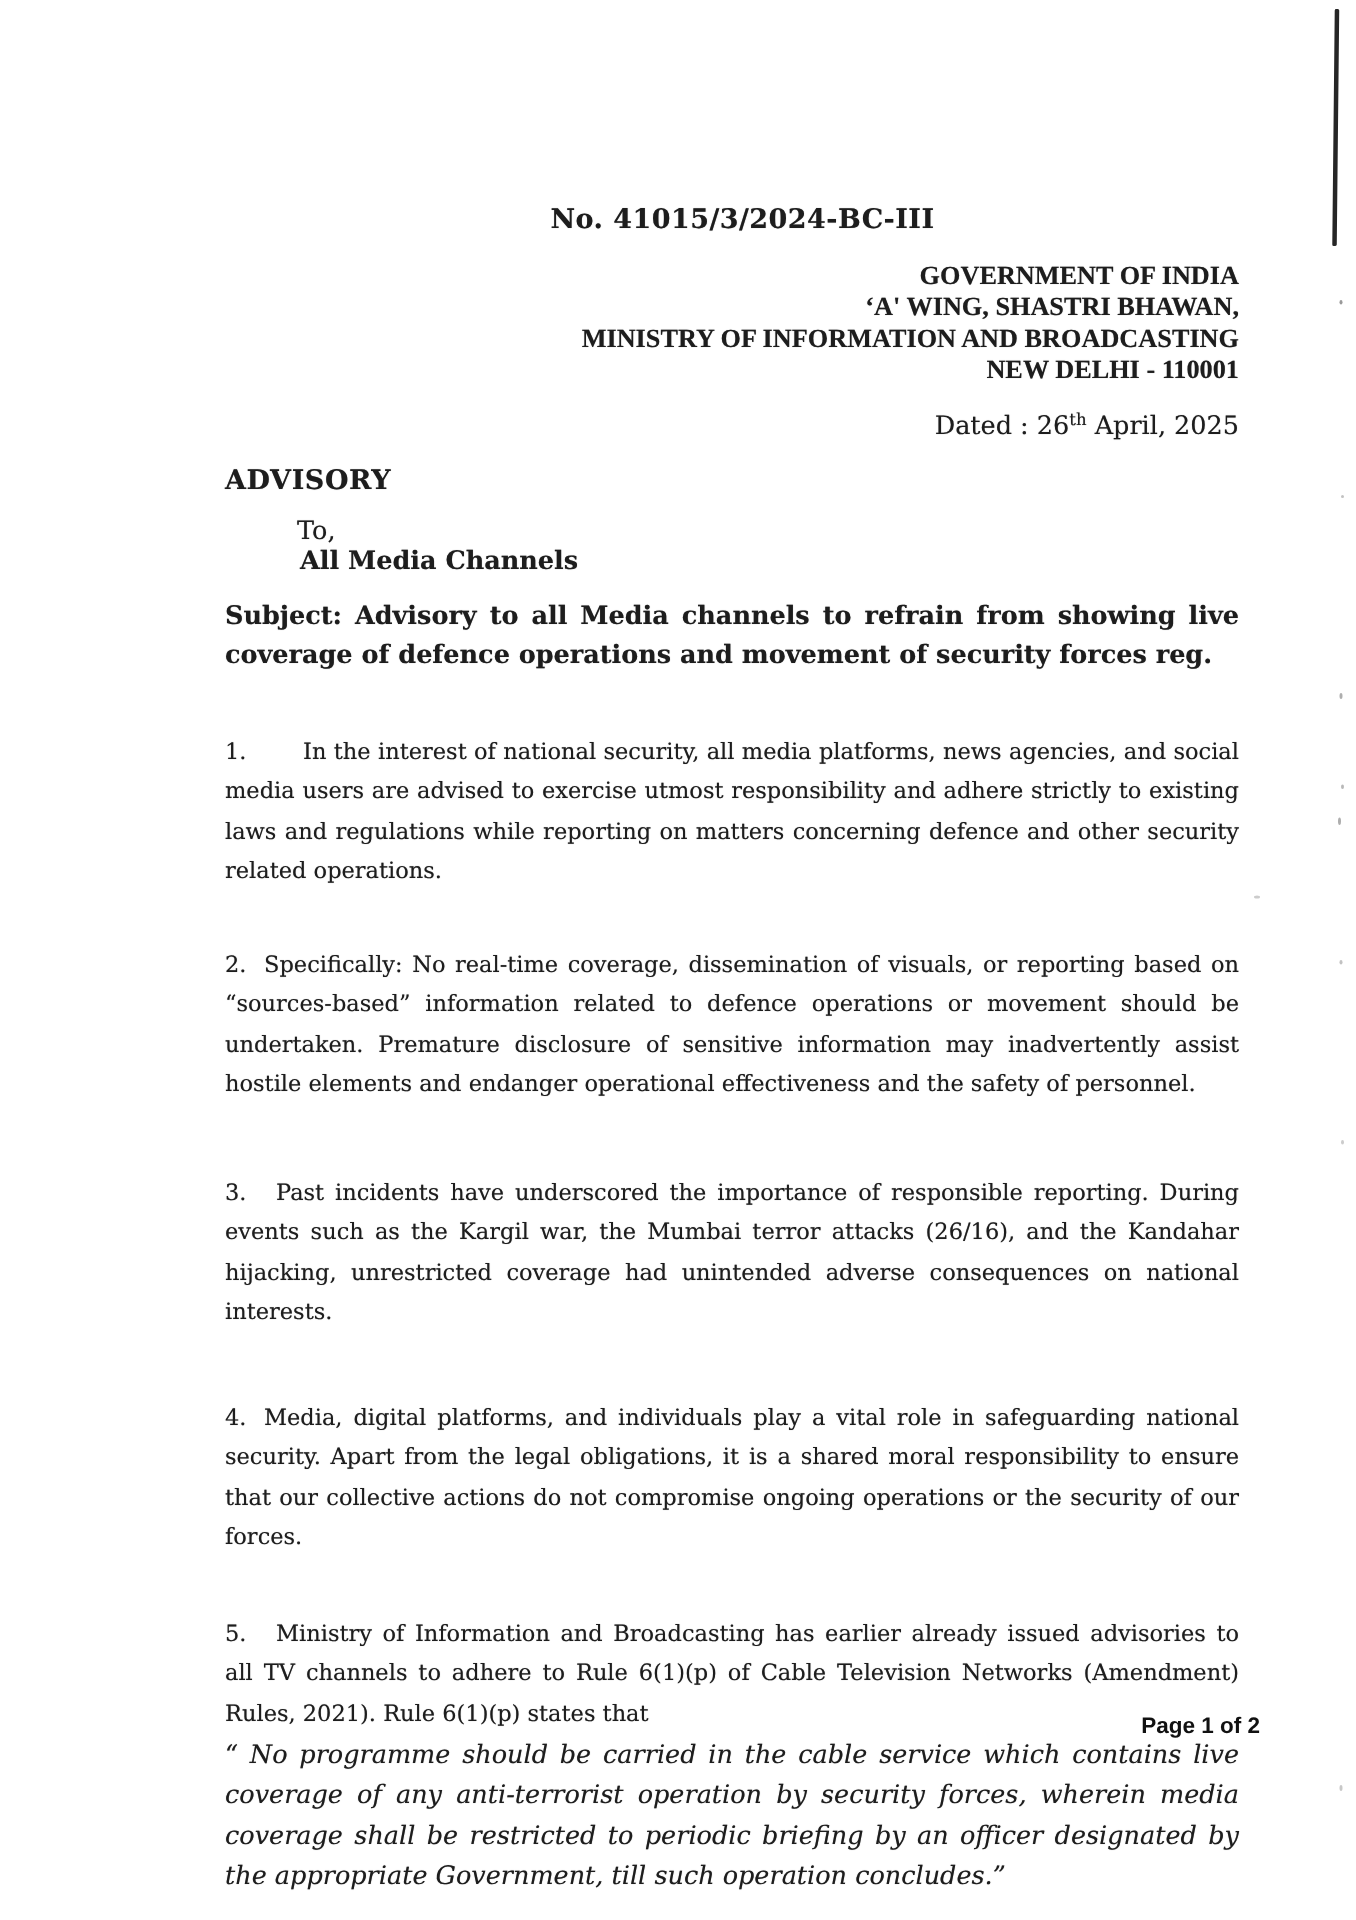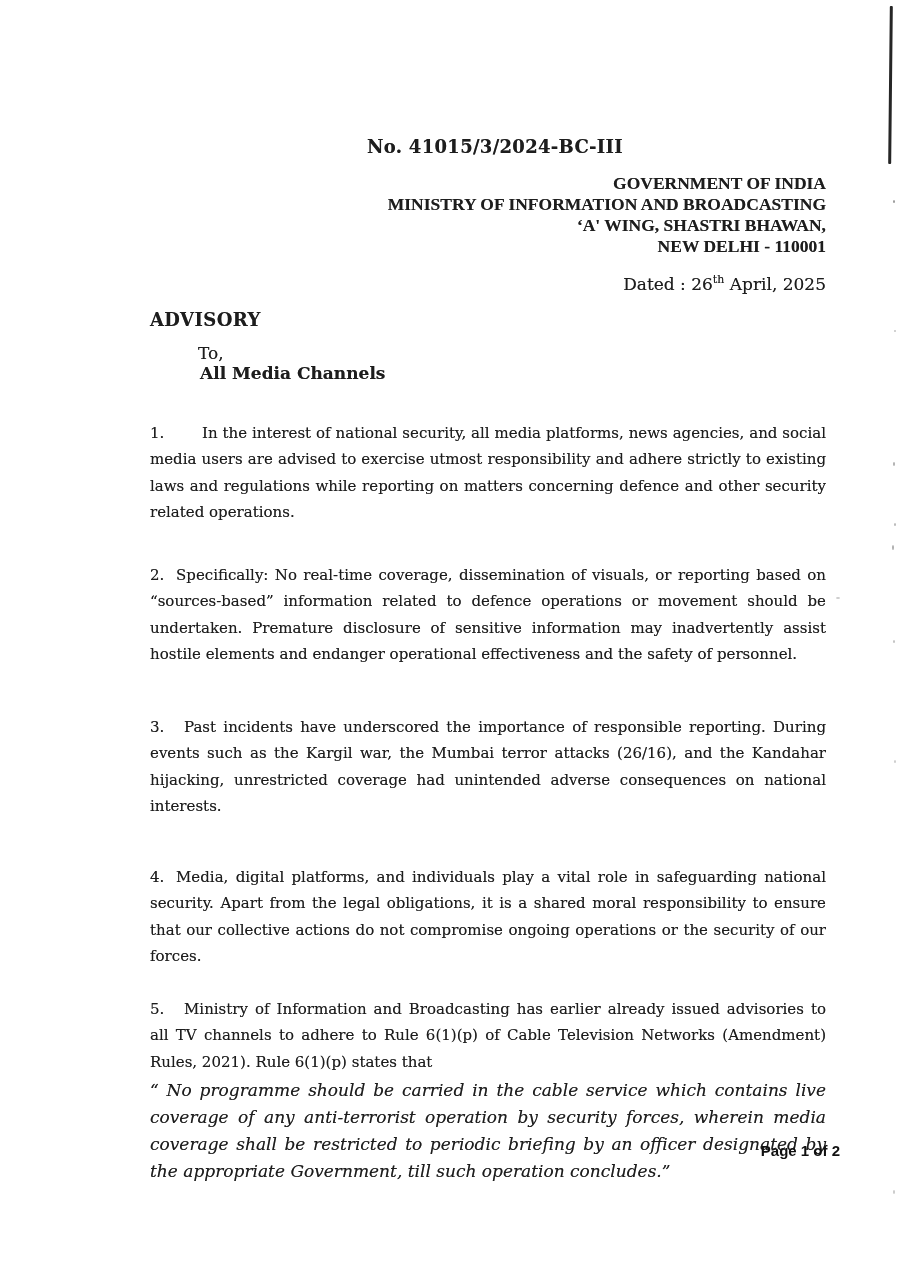--- a/index.html
+++ b/index.html
@@ -33,21 +33,21 @@
     text-align:justify;margin-top:14px;
   }
   .para{
     font-size:15px;line-height:26.5px;text-align:justify;
   }
   .pnum{ display:inline-block; }
   .para.p0{ margin-top:37px; } .para.p0 .pnum{ width:52px; }
   .para.p1{ margin-top:36px; } .para.p1 .pnum{ width:26px; }
   .para.p2{ margin-top:46px; } .para.p2 .pnum{ width:34px; }
   .para.p3{ margin-top:44px; } .para.p3 .pnum{ width:26px; }
-  .para.p4{ margin-top:26px; } .para.p4 .pnum{ width:34px; }
+  .para.p4{ margin-top:38px; } .para.p4 .pnum{ width:34px; }
   .quote{
     font-size:17px;line-height:27px;text-align:justify;
     font-style:italic;margin-top:2px;
   }
   .footer{
     position:absolute;right:64px;top:1142px;
     font-family:"Liberation Sans", sans-serif;
     font-size:15px;color:#111;
   }
   .footer .b{ font-weight:bold; }
@@ -70,33 +70,34 @@
 </style>
 </head>
 <body>
 
 <div class="sheet">
 
   <div class="refno">No. 41015/3/2024-BC-III</div>
 
   <div class="org-block">
     <div>GOVERNMENT OF INDIA</div>
+    <div>‘A' WING, SHASTRI BHAWAN,</div>
     <div>MINISTRY OF INFORMATION AND BROADCASTING</div>
-    <div>‘A' WING, SHASTRI BHAWAN,</div>
     <div>NEW DELHI - 110001</div>
   </div>
 
   <div class="date-line"><span>Dated : 26</span><sup>th</sup><span> April, 2025</span></div>
 
   <div class="doc-type">ADVISORY</div>
 
   <div class="salutation">To,</div>
 
   <div class="addressee">All Media Channels</div>
 
+  <div class="subject">Subject: Advisory to all Media channels to refrain from showing live coverage of defence operations and movement of security forces reg.</div>
 
   <div class="para p0"><span class="pnum">1.</span><span>In the interest of national security, all media platforms, news agencies, and social media users are advised to exercise utmost responsibility and adhere strictly to existing laws and regulations while reporting on matters concerning defence and other security related operations.</span></div>
 
   <div class="para p1"><span class="pnum">2.</span><span>Specifically: No real-time coverage, dissemination of visuals, or reporting based on “sources-based” information related to defence operations or movement should be undertaken. Premature disclosure of sensitive information may inadvertently assist hostile elements and endanger operational effectiveness and the safety of personnel.</span></div>
 
   <div class="para p2"><span class="pnum">3.</span><span>Past incidents have underscored the importance of responsible reporting. During events such as the Kargil war, the Mumbai terror attacks (26/16), and the Kandahar hijacking, unrestricted coverage had unintended adverse consequences on national interests.</span></div>
 
   <div class="para p3"><span class="pnum">4.</span><span>Media, digital platforms, and individuals play a vital role in safeguarding national security. Apart from the legal obligations, it is a shared moral responsibility to ensure that our collective actions do not compromise ongoing operations or the security of our forces.</span></div>
 
   <div class="para p4"><span class="pnum">5.</span><span>Ministry of Information and Broadcasting has earlier already issued advisories to all TV channels to adhere to Rule 6(1)(p) of Cable Television Networks (Amendment) Rules, 2021).  Rule 6(1)(p) states that</span></div>

